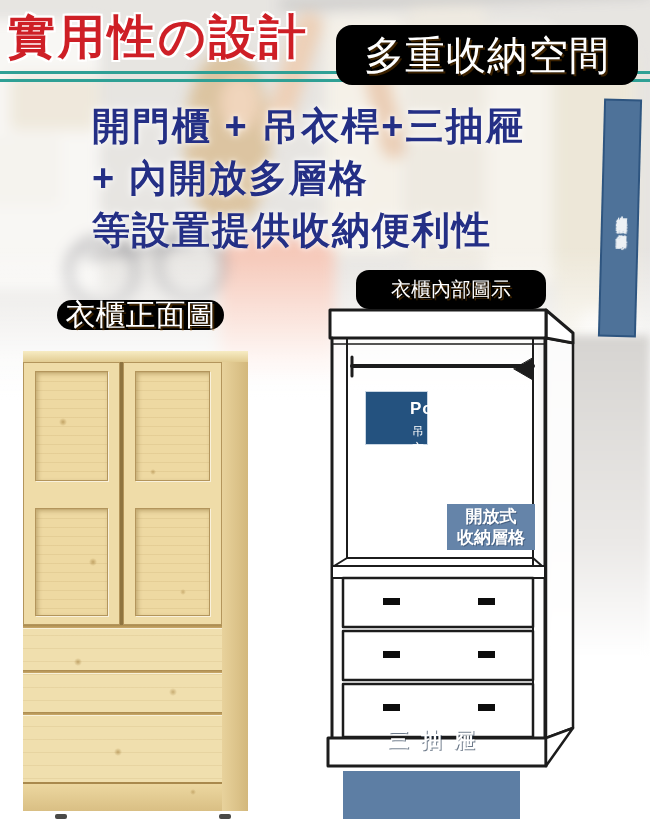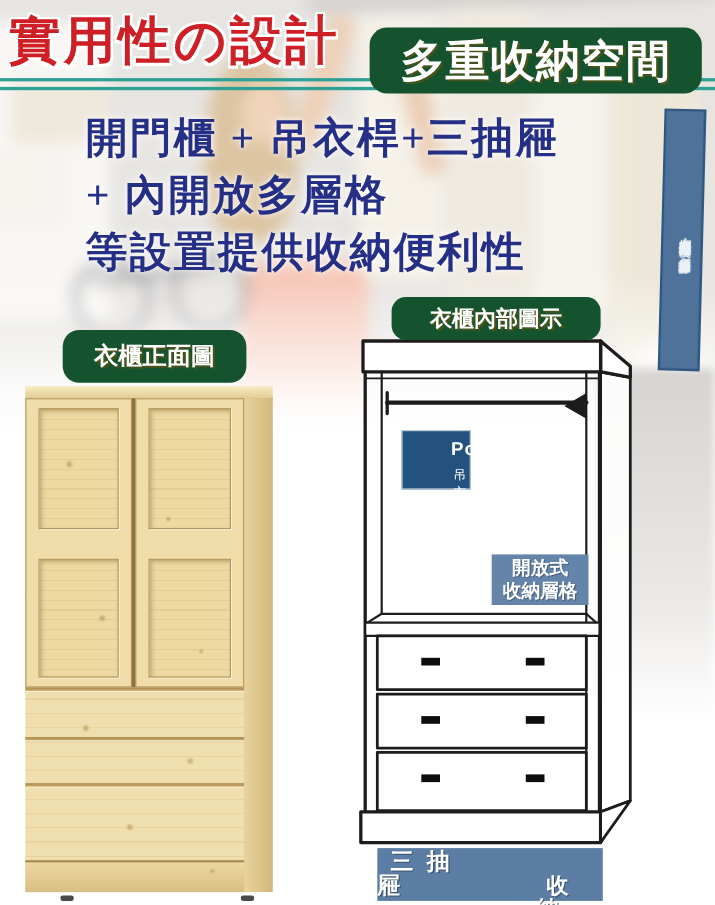--- a/index.html
+++ b/index.html
@@ -35,34 +35,34 @@
   .right-bg{position:absolute;left:542px;top:335px;width:108px;height:320px;
         background:linear-gradient(180deg,#d6d4d1,#ebe9e7 65%,#ffffff);filter:blur(4px);}
   
   .teal-line{position:absolute;left:0;width:650px;height:3px;background:#2fa095;z-index:2;}
   .tl1{top:71px;} .tl2{top:79px;}
   .title{
     position:absolute;left:8px;top:6px;z-index:3;font-size:47px;font-weight:bold;color:#ce1f26;letter-spacing:3px;
     text-shadow:2px 0 0 #fff,-2px 0 0 #fff,0 2px 0 #fff,0 -2px 0 #fff,2px 2px 0 #fff,-2px -2px 0 #fff,2px -2px 0 #fff,-2px 2px 0 #fff;
     white-space:nowrap;
   }
-  .orange-badge{background:#14532d;color:#ffffff;font-weight:bold;display:flex;align-items:center;justify-content:center;
+  .orange-badge{background:#000000;color:#ffffff;font-weight:normal;display:flex;align-items:center;justify-content:center;
     text-shadow:2px 2px 0 rgba(150,85,0,.4);white-space:nowrap;}
   .main-badge{position:absolute;left:336px;top:25px;width:302px;height:60px;border-radius:16px;font-size:40px;letter-spacing:1px;z-index:3;}
   
-  .headline{position:absolute;left:78px;top:100px;z-index:3;font-size:38px;font-weight:bold;color:#242f85;
+  .headline{position:absolute;left:92px;top:100px;z-index:3;font-size:38px;font-weight:bold;color:#242f85;
     line-height:52px;letter-spacing:2px;white-space:nowrap;
-    text-shadow:0 0 5px rgba(255,255,255,.85),0 0 12px rgba(255,255,255,.6);font-family:Liberation Serif, serif;}
+    text-shadow:0 0 5px rgba(255,255,255,.85),0 0 12px rgba(255,255,255,.6);}
   
   .disclaimer{position:absolute;left:601px;top:99px;width:38px;height:238px;z-index:4;box-sizing:border-box;
     background:#4e7299;border:2px solid #2e5580;color:#edf1f5;
     writing-mode:vertical-rl;text-orientation:upright;font-size:11px;font-weight:bold;letter-spacing:.5px;
     padding:5px 0;text-align:center;transform:rotate(1.5deg);line-height:30px;}
   
-  .front-badge{position:absolute;left:57px;top:300px;width:167px;height:48px;border-radius:15px;font-size:22px;z-index:5;}
+  .front-badge{position:absolute;left:57px;top:300px;width:167px;height:30px;border-radius:15px;font-size:30px;z-index:5;}
   .interior-badge{position:absolute;left:356px;top:270px;width:190px;height:39px;border-radius:13px;font-size:20px;z-index:5;}
   
   .wardrobe{position:absolute;left:23px;top:351px;width:225px;height:468px;z-index:4;}
   .w-top{position:absolute;top:0;left:0;right:0;height:11px;background:linear-gradient(#f7ecc4,#e2cc92);
     border-bottom:1px solid #b99b5e;}
   .w-side{position:absolute;top:11px;right:0;width:26px;bottom:8px;
     background:linear-gradient(to right,#e8d29c,#d3b87c);border-left:1px solid #bfa263;}
   .w-front{position:absolute;top:11px;left:0;width:199px;bottom:8px;background:#f0dfae;
     background-image:repeating-linear-gradient(180deg,rgba(185,155,94,.16) 0 1px,rgba(0,0,0,0) 1px 13px);}
   .door{position:absolute;top:0;height:263px;box-sizing:border-box;border:1px solid #b3955c;background:#efdca8;}
@@ -95,23 +95,23 @@
   .diagram{position:absolute;left:318px;top:300px;z-index:4;}
   
   .pole-label{position:absolute;left:365px;top:391px;width:63px;height:54px;z-index:5;box-sizing:border-box;
     background:#24527f;border:1px solid #c9d6e3;color:#ffffff;text-align:center;padding-left:44px;}
   .pole-en{font-size:17px;font-weight:bold;margin-top:7px;letter-spacing:1px;}
   .pole-zh{font-size:12px;font-weight:normal;margin-top:4px;letter-spacing:1px;}
   .shelf-label{position:absolute;left:447px;top:504px;width:88px;height:46px;z-index:5;
     background:#6584a9;color:#ffffff;font-size:17px;font-weight:bold;line-height:21px;
     display:flex;flex-direction:column;align-items:center;justify-content:center;
     text-shadow:1px 1px 0 rgba(40,60,90,.5);}
-  .drawers-label{position:absolute;left:343px;top:771px;width:205px;height:48px;z-index:5;
+  .drawers-label{position:absolute;left:343px;top:771px;width:177px;height:48px;z-index:5;
     background:#5d7ea4;color:#ffffff;font-weight:bold;
-    display:flex;flex-direction:row;align-items:center;justify-content:center;
+    display:flex;flex-direction:column;align-items:center;justify-content:center;
     text-shadow:1px 1px 0 rgba(30,50,75,.65);gap:45px;}
   .dl1{font-size:21px;letter-spacing:12px;text-indent:12px;line-height:22px;}
   .dl2{font-size:20px;letter-spacing:9px;text-indent:9px;line-height:21px;margin-top:44px;}
 </style>
 </head>
 <body>
 
 <div class="stage">
 
   <div class="photo">

